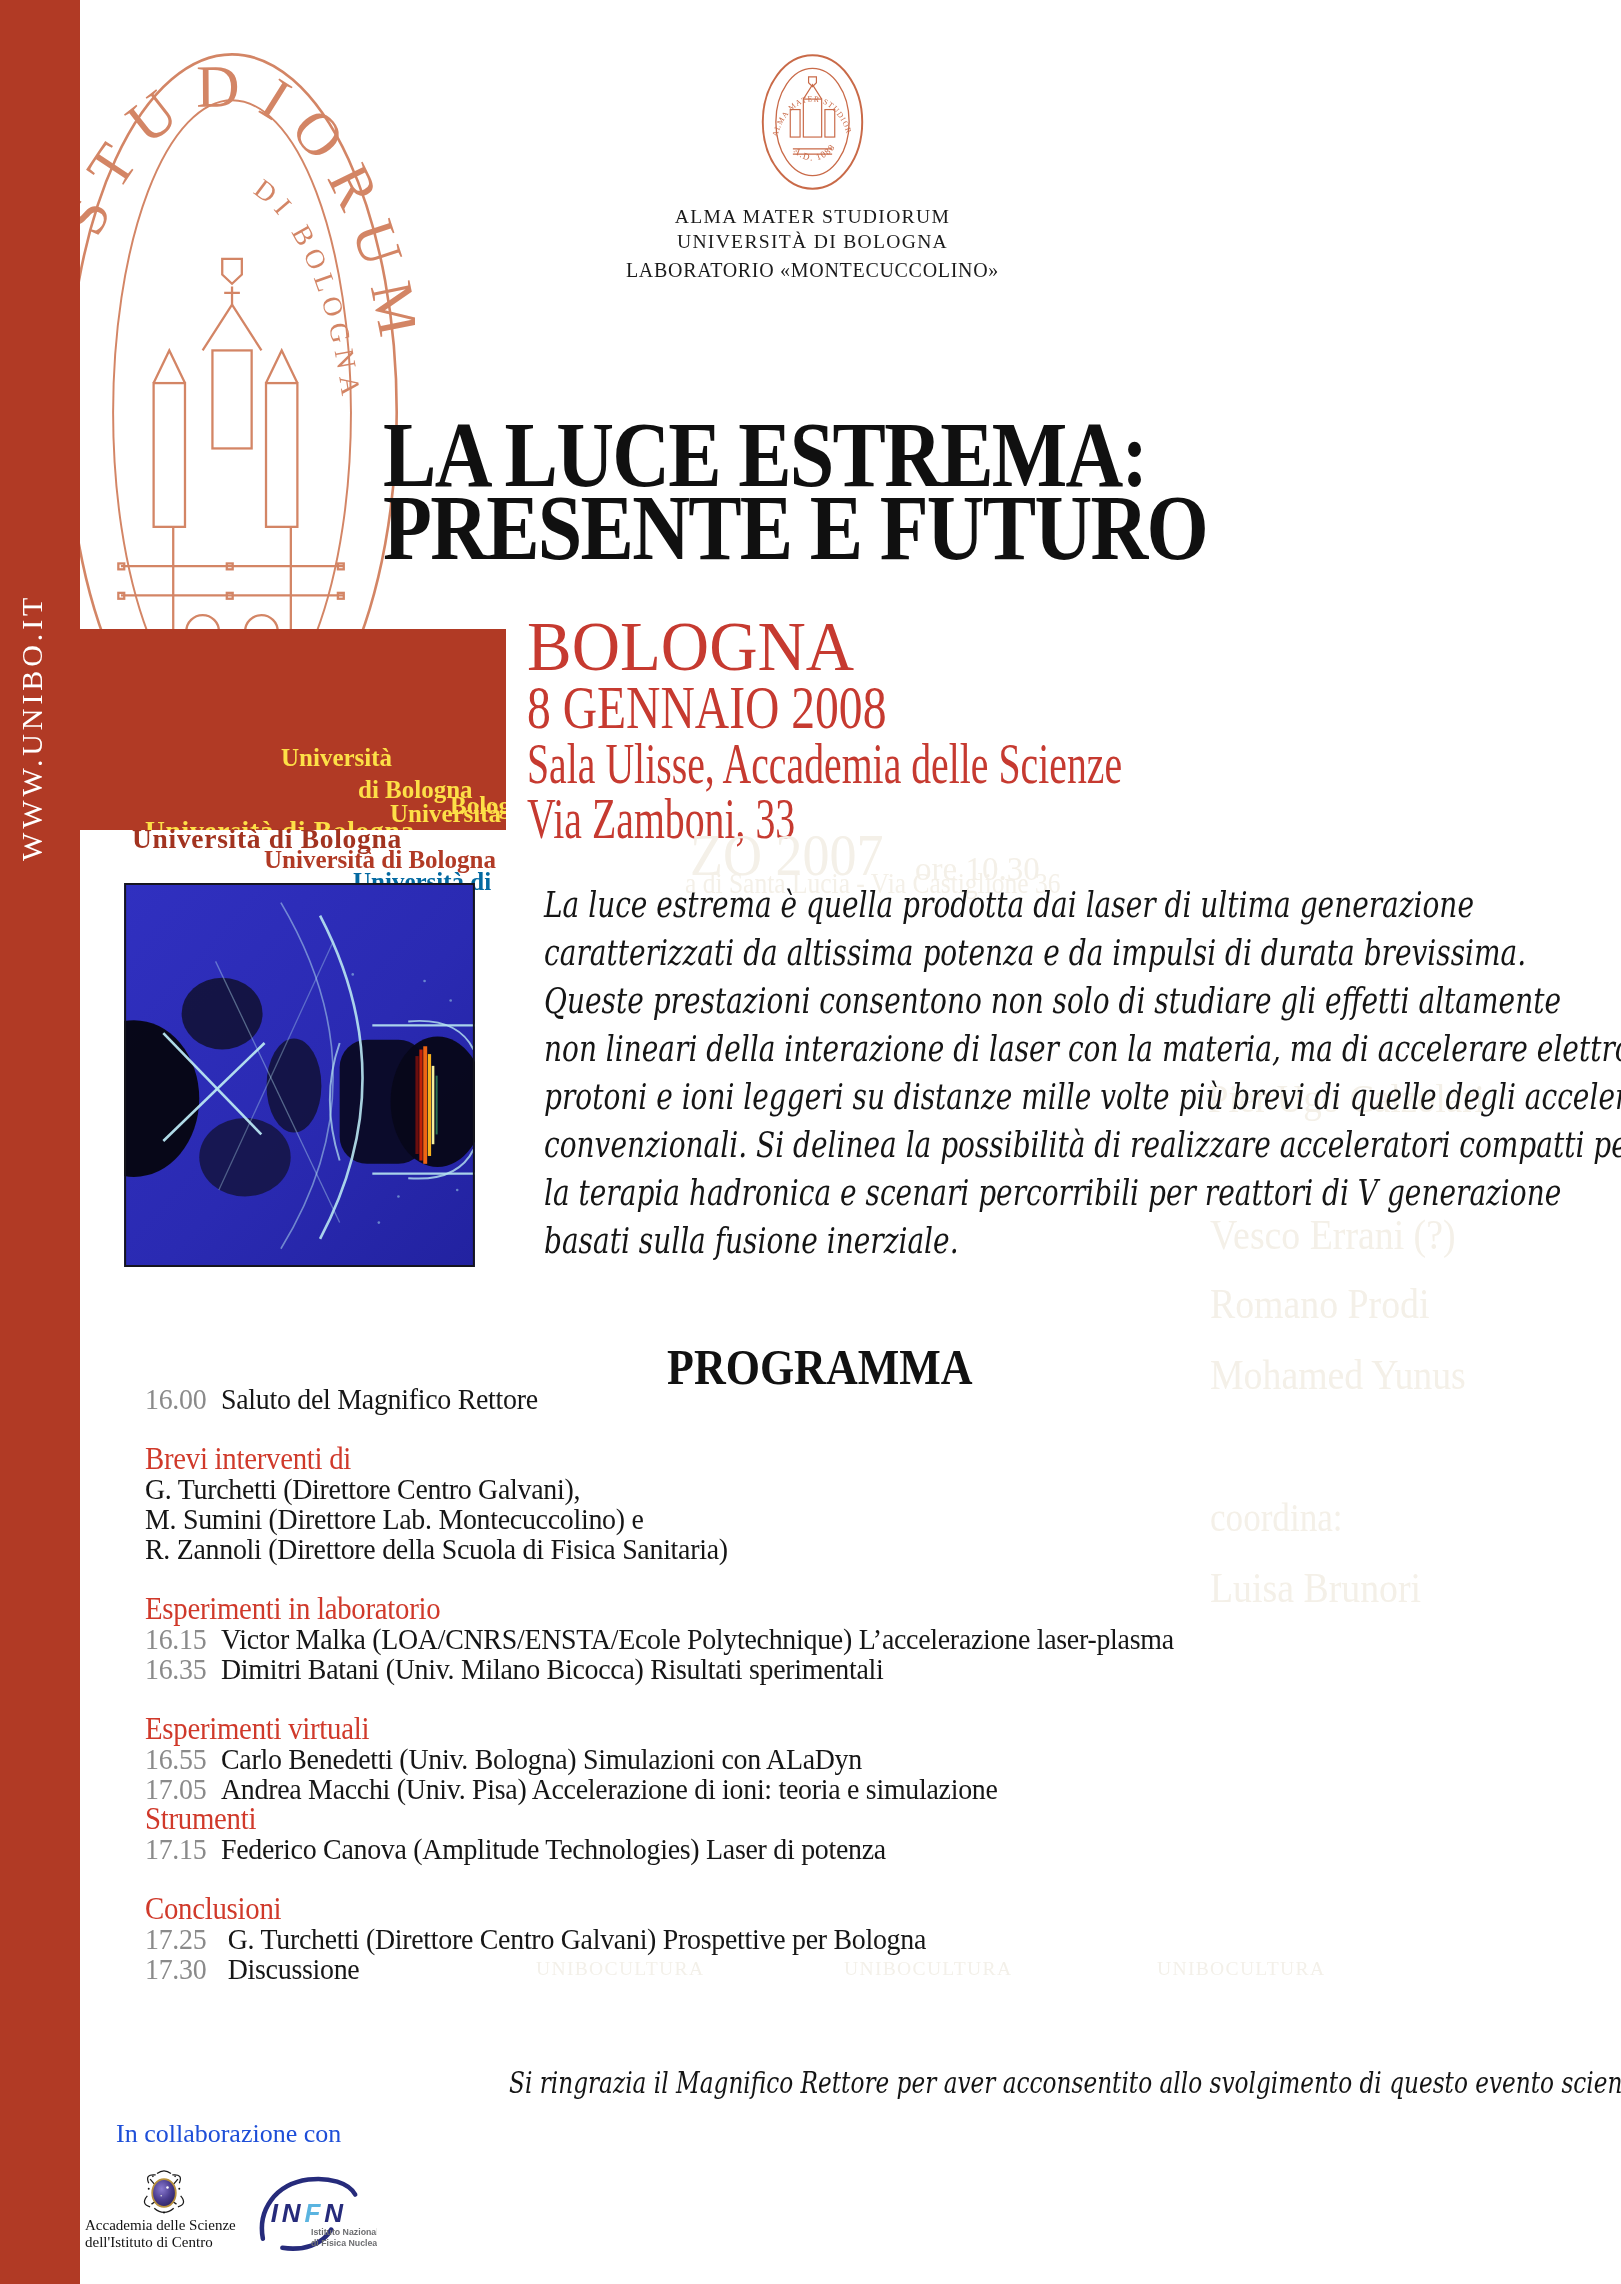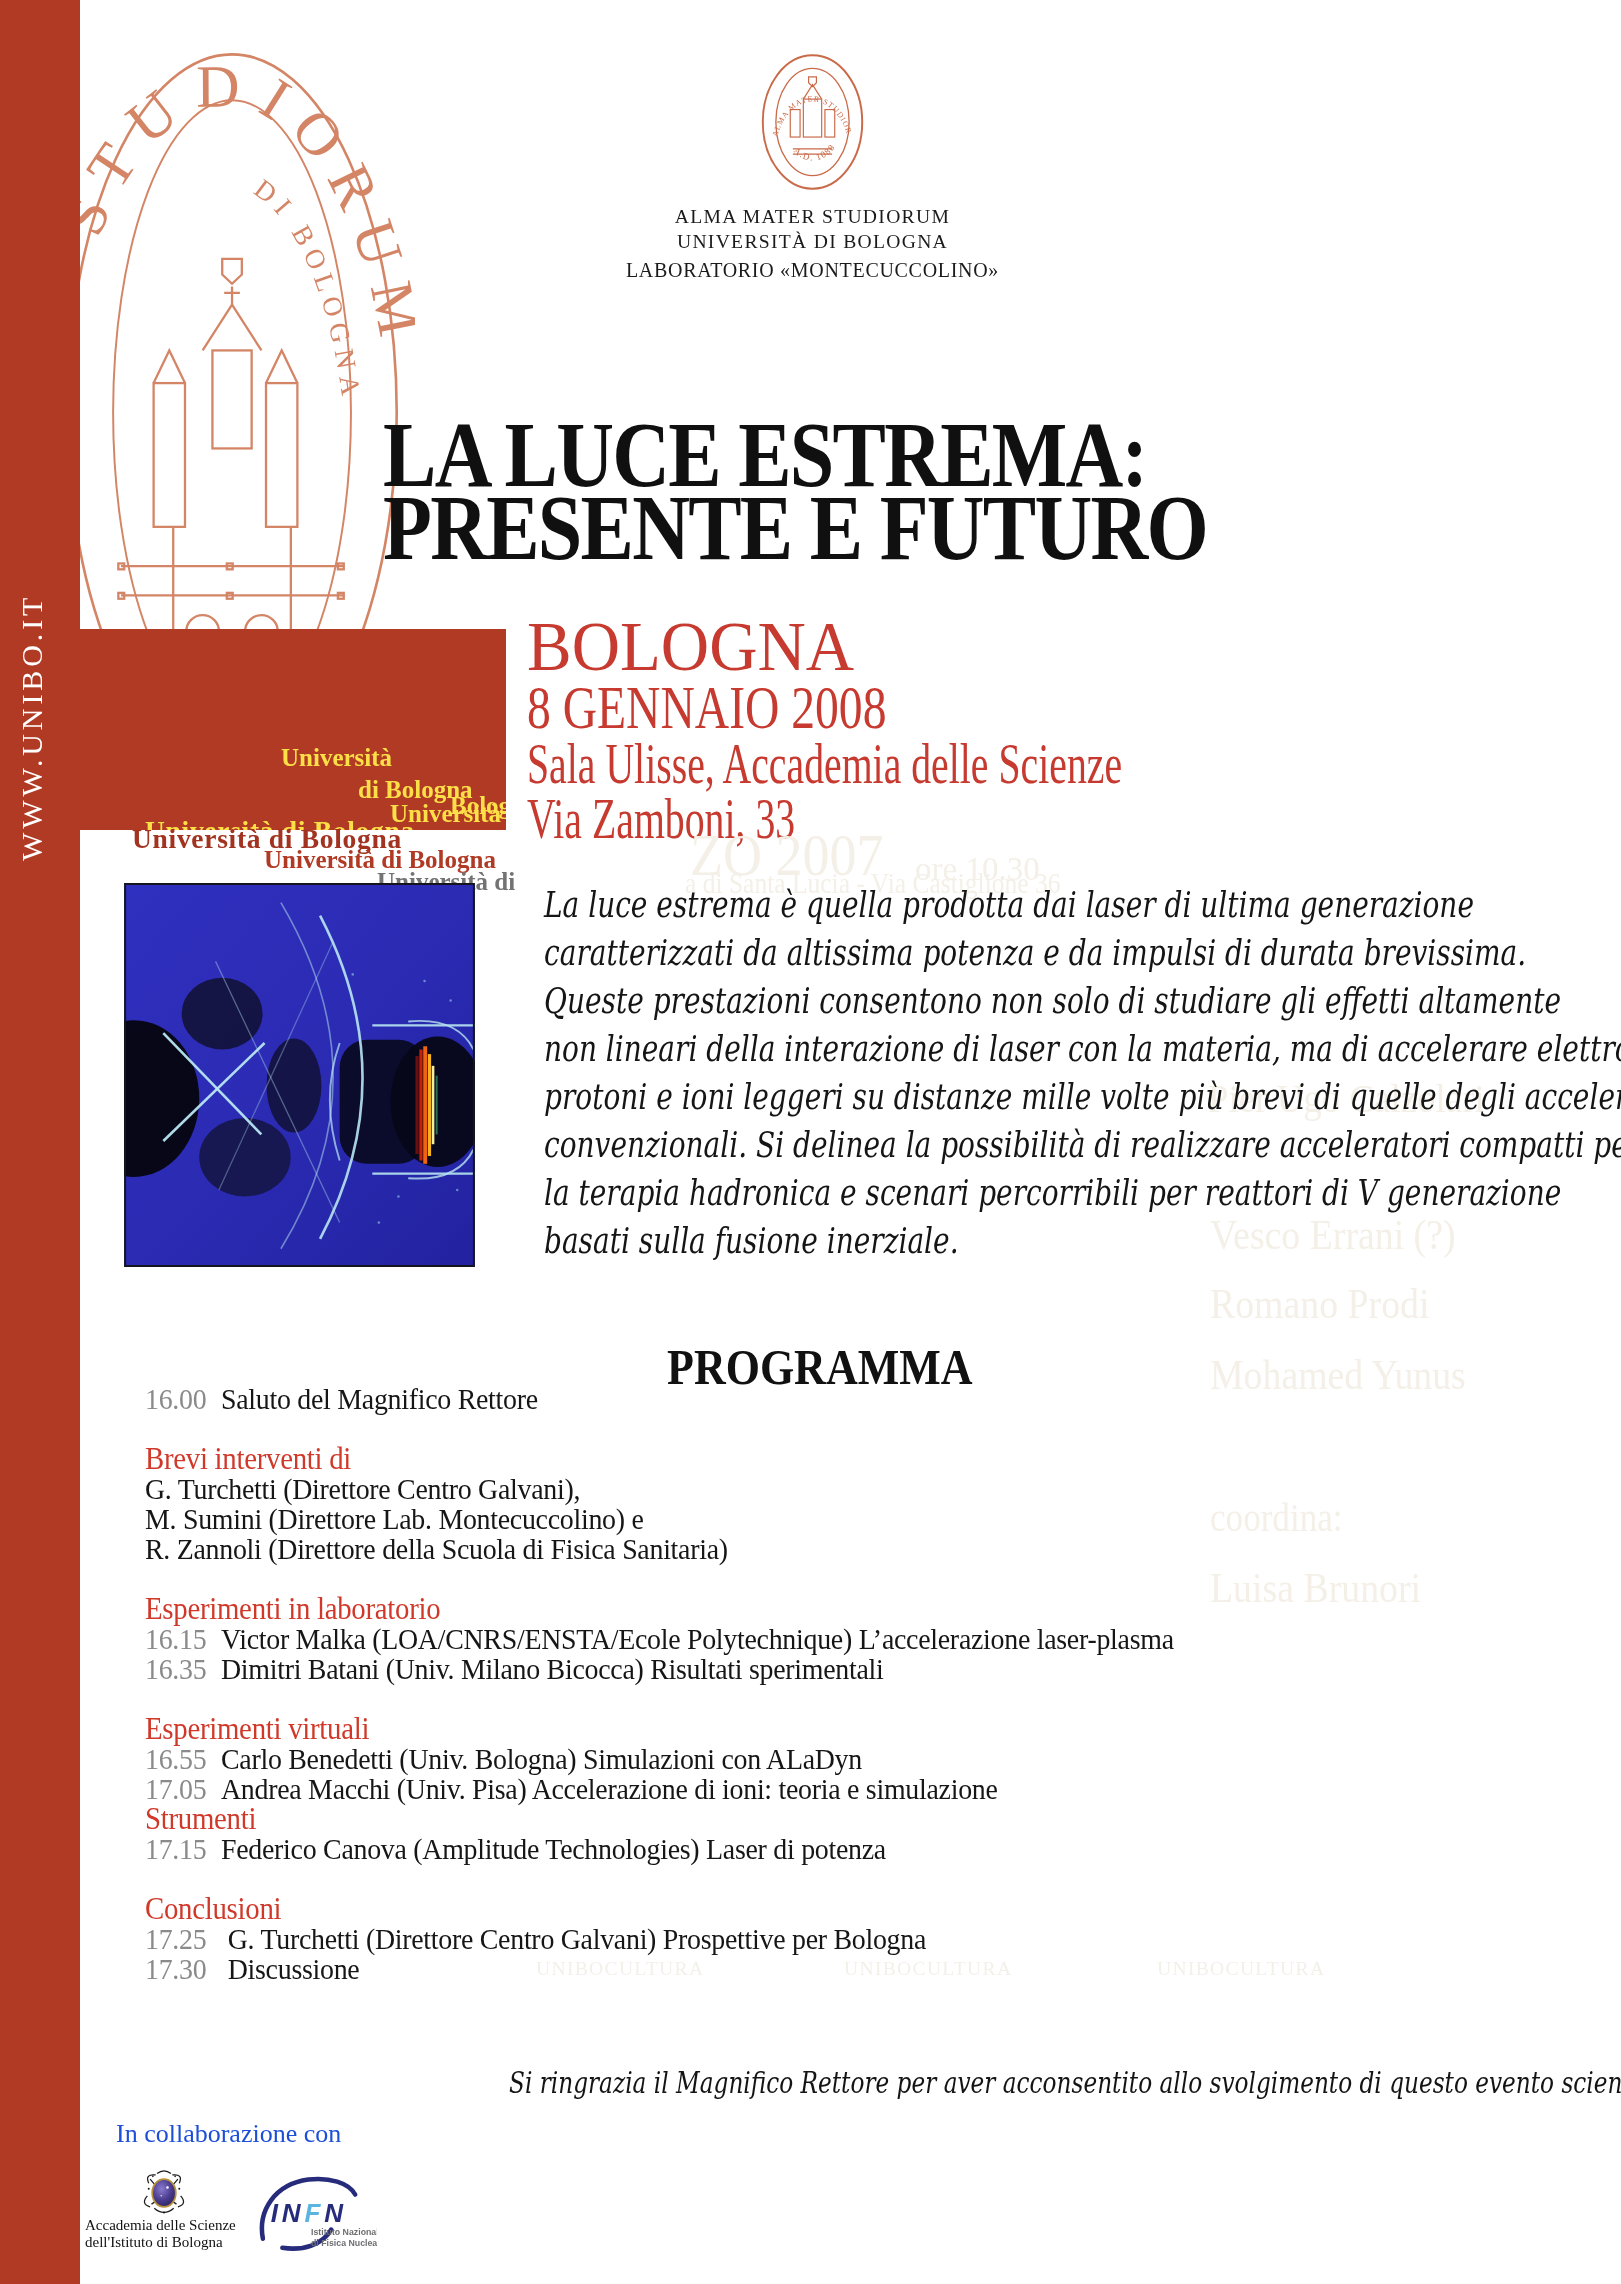--- a/index.html
+++ b/index.html
@@ -13,21 +13,21 @@
   .redrect{position:absolute;left:80px;top:629px;width:426px;height:201px;background:#b13a25;overflow:hidden;}
   .rw{position:absolute;color:#fde047;font-weight:bold;font-size:25px;white-space:nowrap;}
   .rw1{left:201px;top:115px;}
   .rw2{left:278px;top:147px;}
   .rw3{left:370px;top:163px;}
   .rw4{left:310px;top:171px;}
   .rw5{left:65px;top:186px;font-size:27.5px;letter-spacing:0.7px;}
   .jr{position:absolute;font-weight:bold;white-space:nowrap;}
   .jr1{left:132px;top:823px;font-size:27.5px;color:#a23320;letter-spacing:0.7px;}
   .jr2{left:264px;top:846px;font-size:25px;color:#b13a25;}
-  .jr3{left:353px;top:868px;font-size:25px;color:#737373;margin-left:24px;}
+  .jr3{left:353px;top:868px;font-size:25px;color:#0369a1;}
 
   
   .wm{position:absolute;left:36px;top:43px;opacity:.92;}
 
   
   .logo{position:absolute;left:760px;top:52px;}
   .hdr{position:absolute;left:322px;top:204px;width:981px;text-align:center;color:#1b1b1b;}
   .hdr div{white-space:nowrap;}
   .h1{font-size:19.6px;letter-spacing:1.3px;line-height:25px;}
   .h2{font-size:19.6px;letter-spacing:1.3px;line-height:25px;margin-bottom:3.9px;}
@@ -339,21 +339,21 @@
         <circle cx="36" cy="64" r="1.4"></circle>
       <circle cx="20" cy="12" r="1.2"></circle>
         <circle cx="52" cy="12" r="1.2"></circle>
     </g>
     <ellipse cx="36" cy="36" rx="17" ry="20" fill="url(#pg)" stroke="#b8913d" stroke-width="2.5"></ellipse>
     <circle cx="41" cy="28" r="1.8" fill="#ffffff"></circle>
     <circle cx="32" cy="40" r="1.2" fill="#ddd"></circle>
   </svg>
   <div class="acc-cap">
     <div>Accademia delle Scienze</div>
-    <div>dell'Istituto di Bologna</div>
+    <div>dell'Istituto di Centro</div>
   </div>
 
   <svg class="infn" width="121" height="78" viewBox="0 0 185 120">
     <g fill="none" stroke="#262b7b" stroke-width="7" stroke-linecap="round">
       <path d="M 10 98 C 2 55 28 14 80 7 C 112 3 142 12 152 30"></path>
       <path d="M 40 112 C 72 117 102 107 115 84"></path>
     </g>
     <text x="22" y="72" font-family="Liberation Sans, sans-serif" font-size="40" font-weight="bold" font-style="italic" letter-spacing="6" fill="#262b7b">IN<tspan fill="#5ab4e0">F</tspan>N</text>
     <text x="84" y="92" font-family="Liberation Sans, sans-serif" font-size="13.5" font-weight="bold" fill="#6d6e71">Istituto  Nazionale</text>
     <text x="84" y="109" font-family="Liberation Sans, sans-serif" font-size="13.5" font-weight="bold" fill="#6d6e71">di Fisica Nucleare</text>

